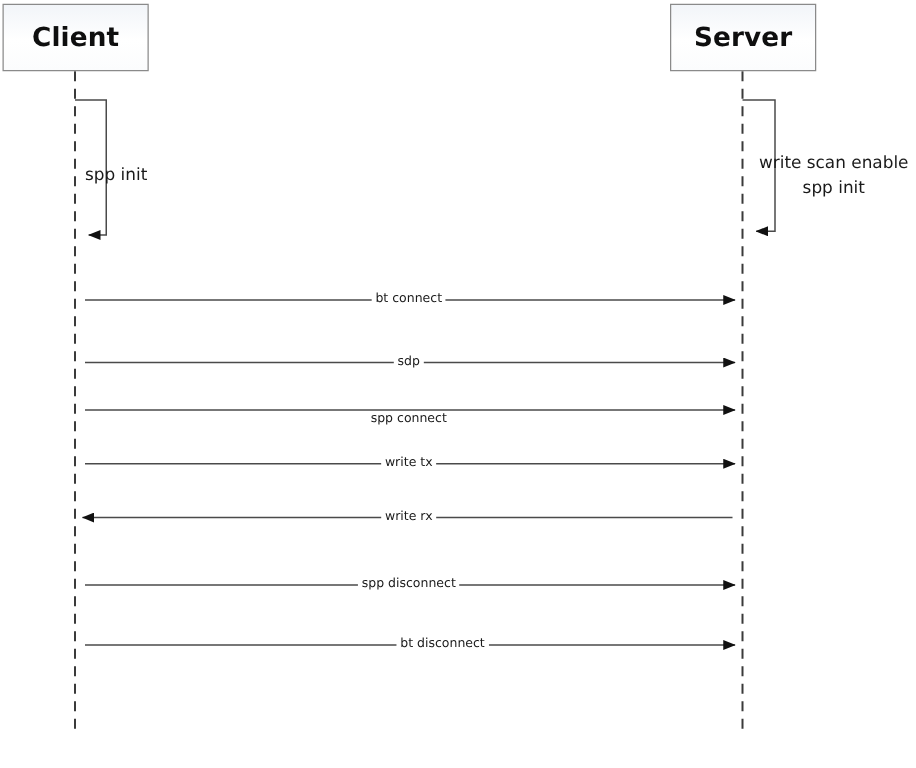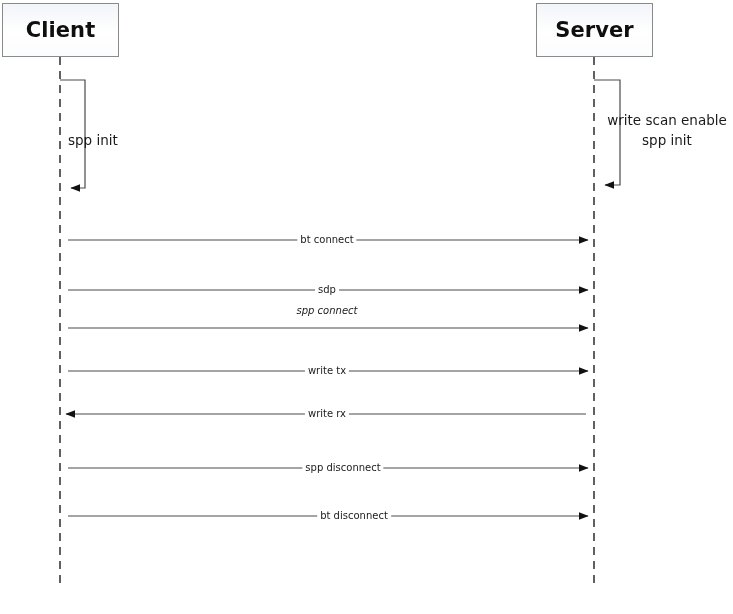--- a/index.html
+++ b/index.html
@@ -100,27 +100,27 @@
     <span class="participant-label">Server</span>
   </div>
 
   <div class="participant-box" id="box-client" style="left: 2px; top: 3px; width: 117px; height: 54px;">
     <span class="participant-label">Client</span>
   </div>
 
   <div id="labels-layer">
       <div class="msg-label" style="left: 327px; top: 240px;">bt connect</div>
       <div class="msg-label" style="left: 327px; top: 290px;">sdp</div>
-      <div class="msg-label" style="left: 327px; top: 311px; font-style: italic;">spp connect</div>
+      <div class="msg-label" style="left: 327px; top: 336px;">spp connect</div>
       <div class="msg-label" style="left: 327px; top: 371px;">write tx</div>
       <div class="msg-label" style="left: 327px; top: 414px;">write rx</div>
-      <div class="msg-label" style="left: 327px; top: 468px; margin-left: 16px;">spp disconnect</div>
+      <div class="msg-label" style="left: 327px; top: 468px;">spp disconnect</div>
       <div class="msg-label" style="left: 327px; top: 516px; margin-left: 27px;">bt disconnect</div>
       <div class="self-label left-anchor" style="left: 68px; top: 131px;">
         <div>spp init</div>
       </div>
-      <div class="self-label center-anchor" style="left: 667px; top: 111px;">
+      <div class="self-label center-anchor" style="left: 667px; top: 121px;">
         <div>write scan enable</div>
         <div>spp init</div>
       </div>
     </div>
 
 </div>
 
 </body></html>

